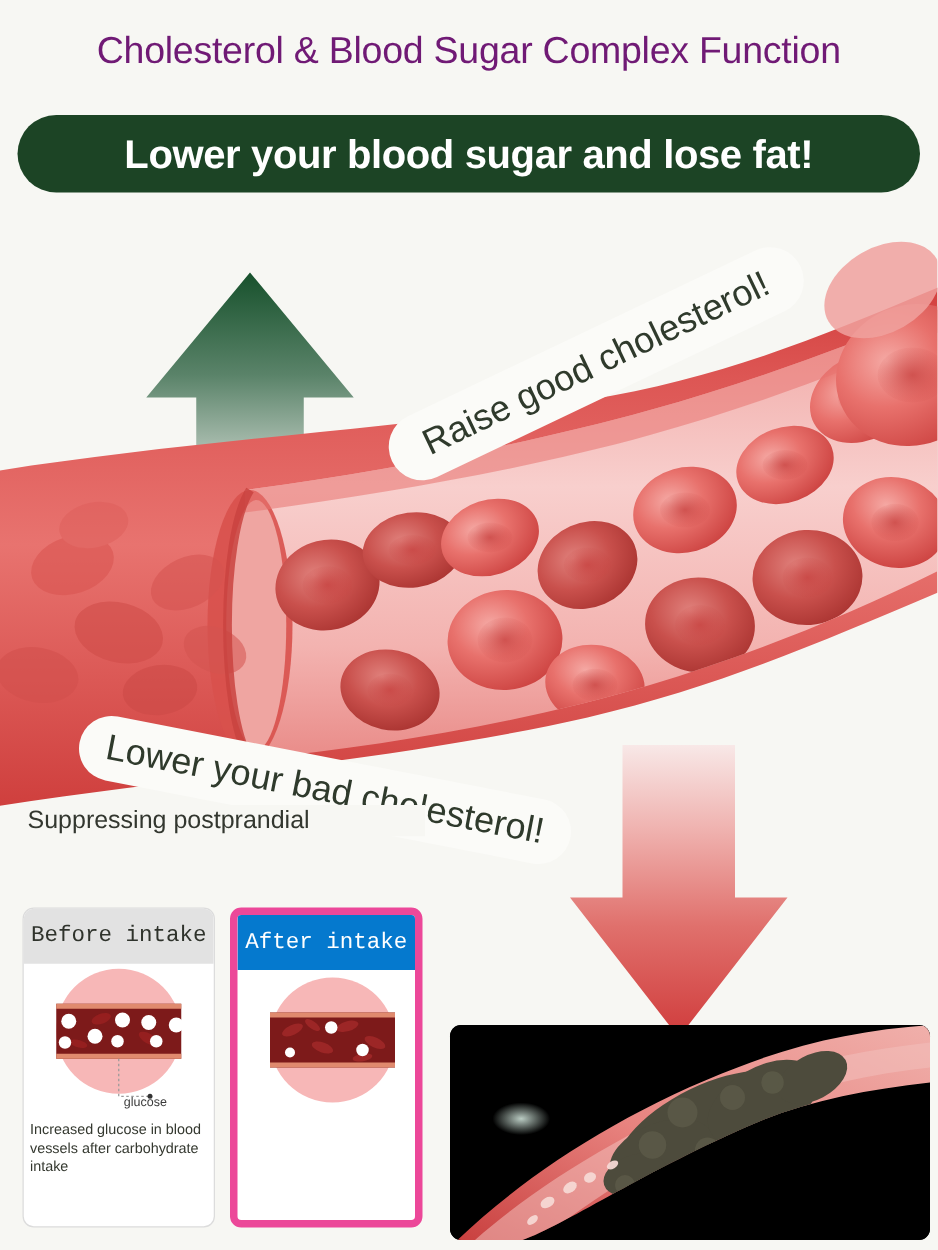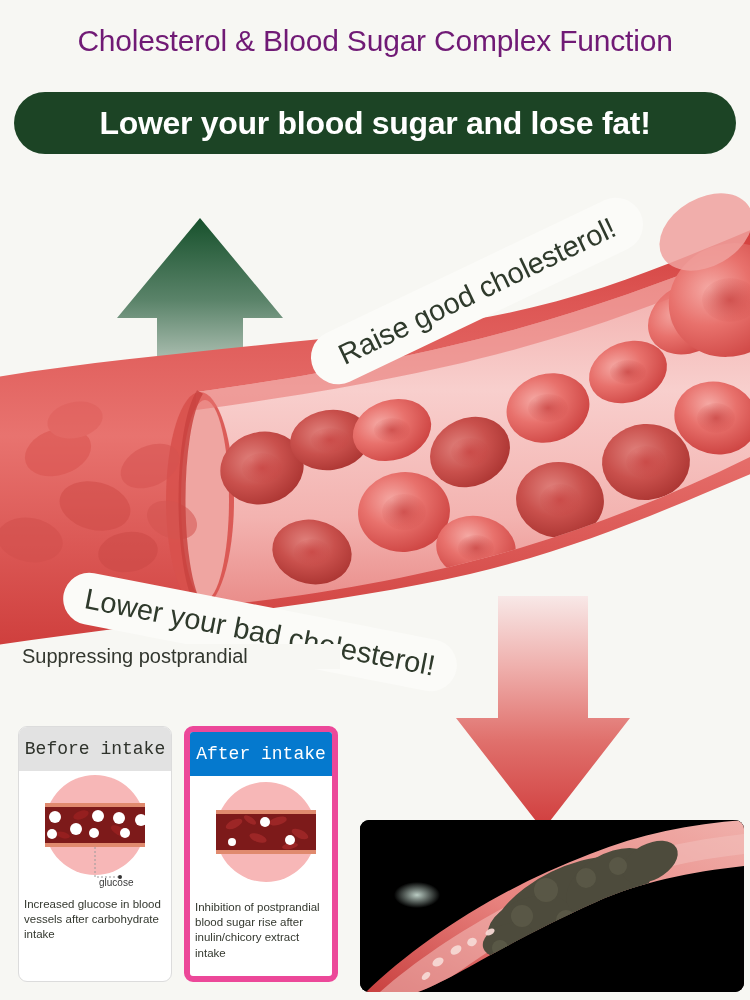--- a/index.html
+++ b/index.html
@@ -335,21 +335,20 @@
             <ellipse cx="60" cy="44" rx="7" ry="3" transform="rotate(35 60 44)"></ellipse>
             <ellipse cx="100" cy="70" rx="8" ry="3" transform="rotate(-10 100 70)"></ellipse>
           </g>
           <g fill="#ffffff">
             <circle cx="75" cy="46" r="5"></circle>
             <circle cx="42" cy="66" r="4"></circle>
             <circle cx="100" cy="64" r="5"></circle>
           </g>
         </svg>
       </div>
-      <div class="panel-caption">Inhibition of postprandial blood sugar rise after inulin/chicory extract intake</div>
     </div>
   </div>
 
   <div class="photo">
     <svg width="384" height="172" viewBox="0 0 384 172" xmlns="http://www.w3.org/2000/svg">
       <defs>
         <linearGradient id="gArtery" x1="0" y1="1" x2="1" y2="0">
           <stop offset="0%" stop-color="#c9403f"></stop>
           <stop offset="45%" stop-color="#e8837f"></stop>
           <stop offset="100%" stop-color="#f0b0ab"></stop>

